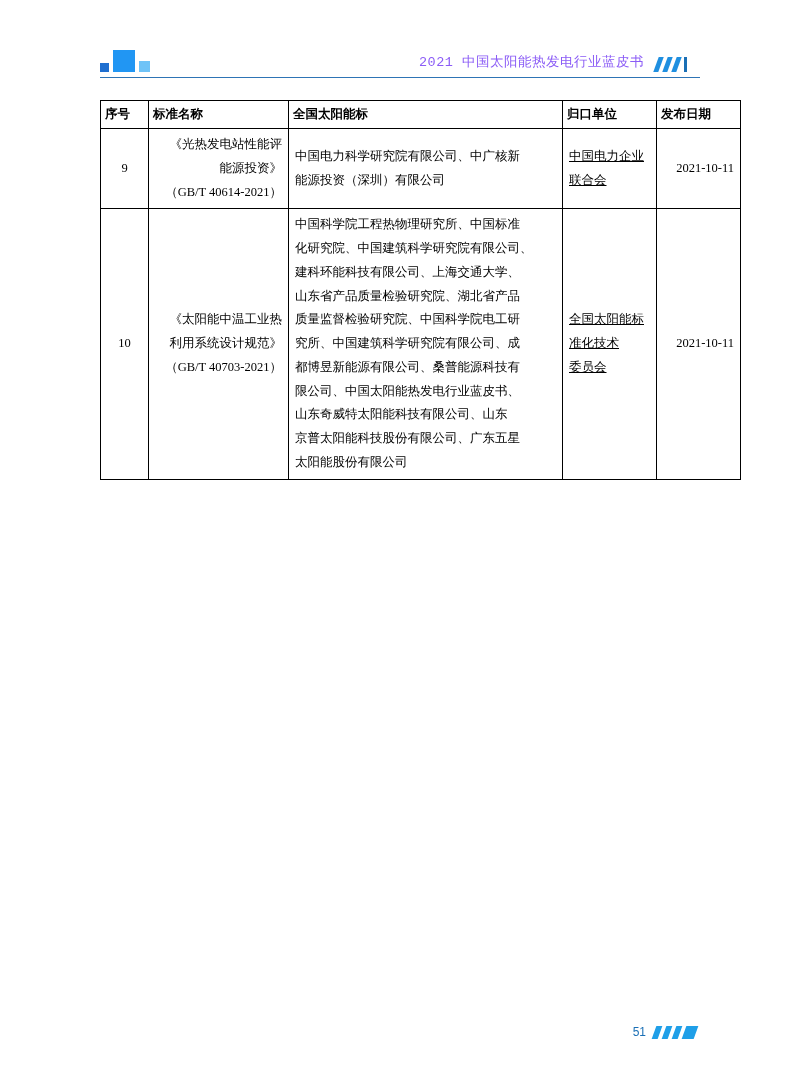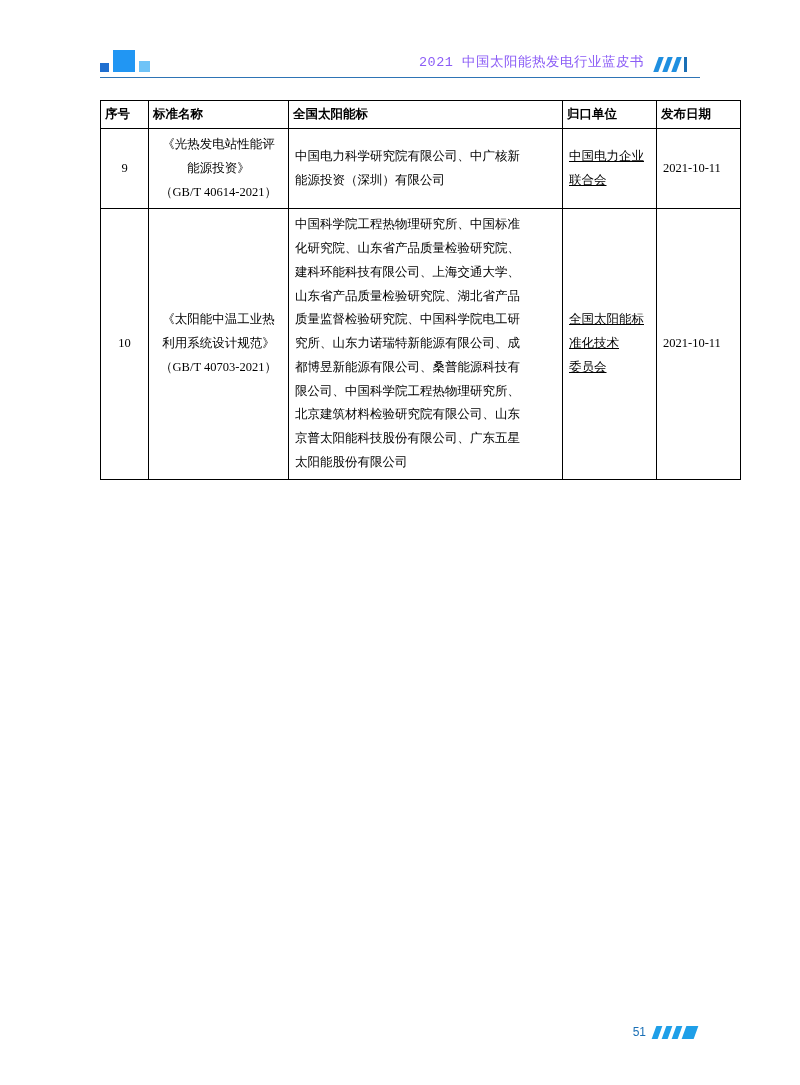--- a/index.html
+++ b/index.html
@@ -117,41 +117,41 @@
   col.c-name  { width: 140px; }
   col.c-draft { width: 274px; }
   col.c-org   { width: 94px; }
   col.c-date  { width: 84px; }
 
   td.col-no {
     text-align: center;
     vertical-align: middle;
   }
   td.col-name {
-    text-align: center;
+    text-align: right;
     vertical-align: middle;
     padding-left: 8px;
     padding-right: 4px;
     line-height: 2.0;
   }
   td.col-draft {
     text-align: left;
     vertical-align: middle;
     padding-left: 8px;
     padding-right: 6px;
     line-height: 2.0;
   }
   td.col-org {
     text-align: left;
     vertical-align: middle;
     line-height: 2.0;
     text-decoration: underline;
   }
   td.col-date {
-    text-align: left;
+    text-align: right;
     vertical-align: middle;
   }
 
   .cell-line { display: block; }
 
   
   .footer {
     position: absolute;
     bottom: 46px;
     right: 100px;
@@ -241,28 +241,28 @@
         </tr>
         <tr>
           <td class="col-no">10</td>
           <td class="col-name">
             <span class="cell-line">《太阳能中温工业热</span>
             <span class="cell-line">利用系统设计规范》</span>
             <span class="cell-line">（GB/T 40703-2021）</span>
           </td>
           <td class="col-draft">
             <span class="cell-line">中国科学院工程热物理研究所、中国标准</span>
-            <span class="cell-line">化研究院、山东省产品质量检验研究院、</span>
+            <span class="cell-line">化研究院、中国建筑科学研究院有限公司、</span>
             <span class="cell-line">建科环能科技有限公司、上海交通大学、</span>
             <span class="cell-line">山东省产品质量检验研究院、湖北省产品</span>
             <span class="cell-line">质量监督检验研究院、中国科学院电工研</span>
-            <span class="cell-line">究所、山东力诺瑞特新能源有限公司、成</span>
+            <span class="cell-line">究所、中国建筑科学研究院有限公司、成</span>
             <span class="cell-line">都博昱新能源有限公司、桑普能源科技有</span>
-            <span class="cell-line">限公司、中国科学院工程热物理研究所、</span>
-            <span class="cell-line">北京建筑材料检验研究院有限公司、山东</span>
+            <span class="cell-line">限公司、中国太阳能热发电行业蓝皮书、</span>
+            <span class="cell-line">山东奇威特太阳能科技有限公司、山东</span>
             <span class="cell-line">京普太阳能科技股份有限公司、广东五星</span>
             <span class="cell-line">太阳能股份有限公司</span>
           </td>
           <td class="col-org">
             <span class="cell-line">全国太阳能标</span>
             <span class="cell-line">准化技术</span>
             <span class="cell-line">委员会</span>
           </td>
           <td class="col-date">2021-10-11</td>
         </tr>

